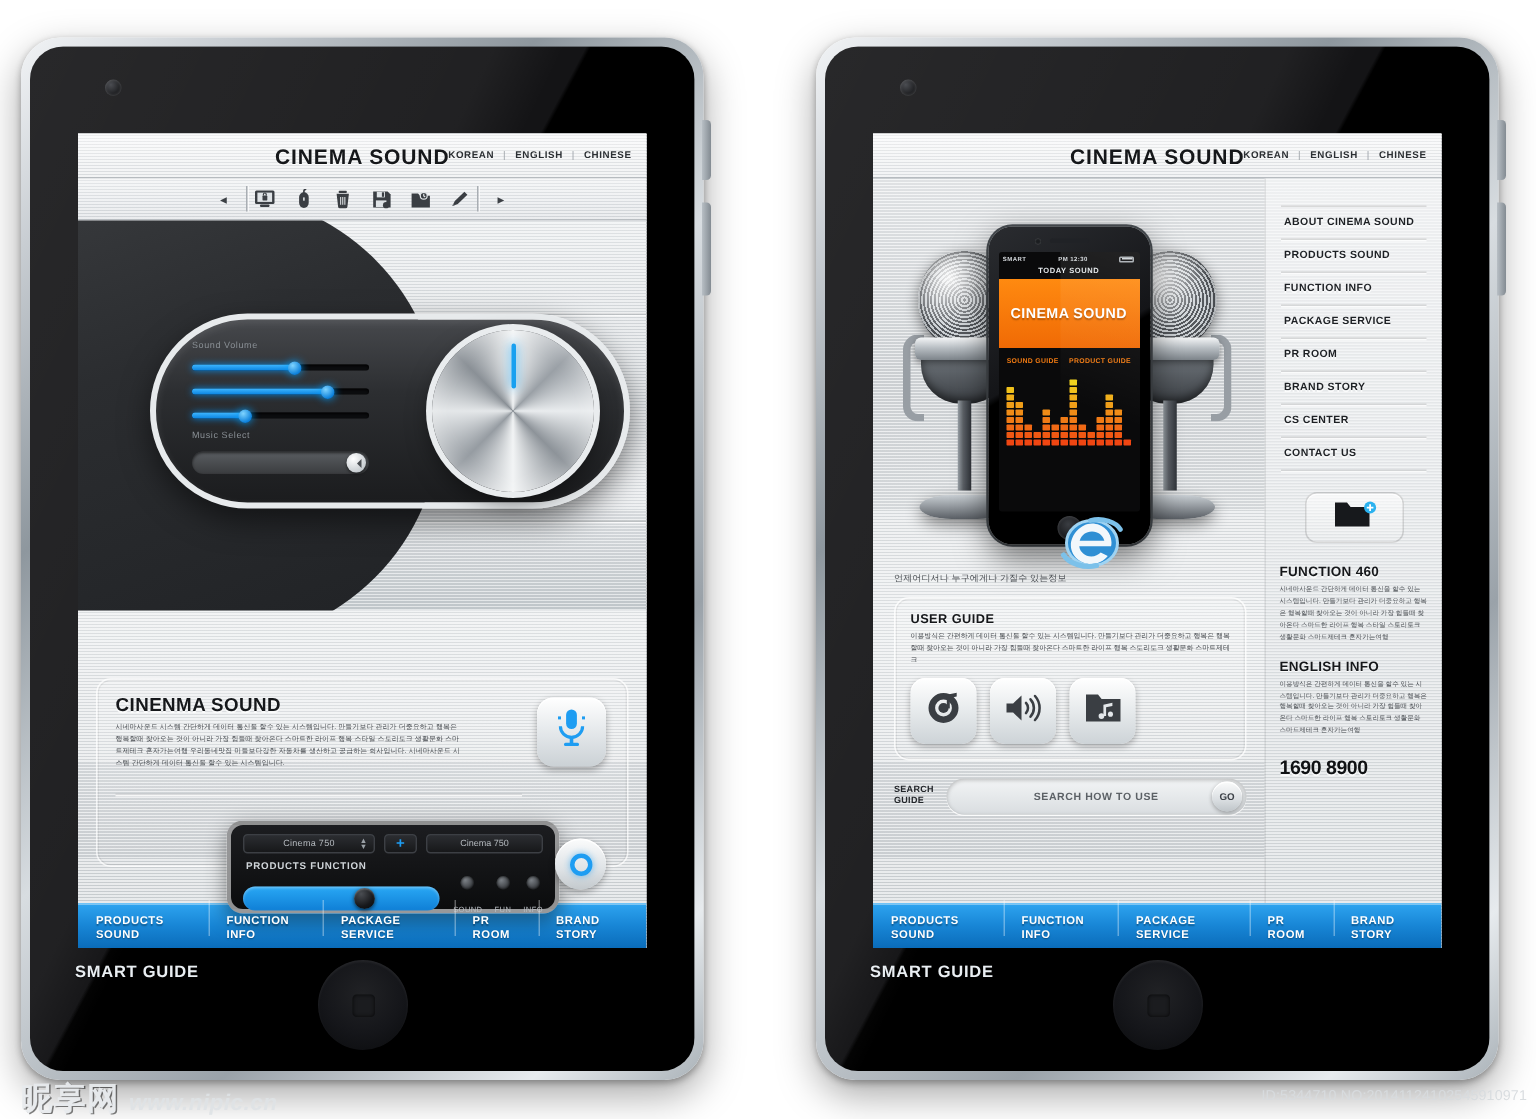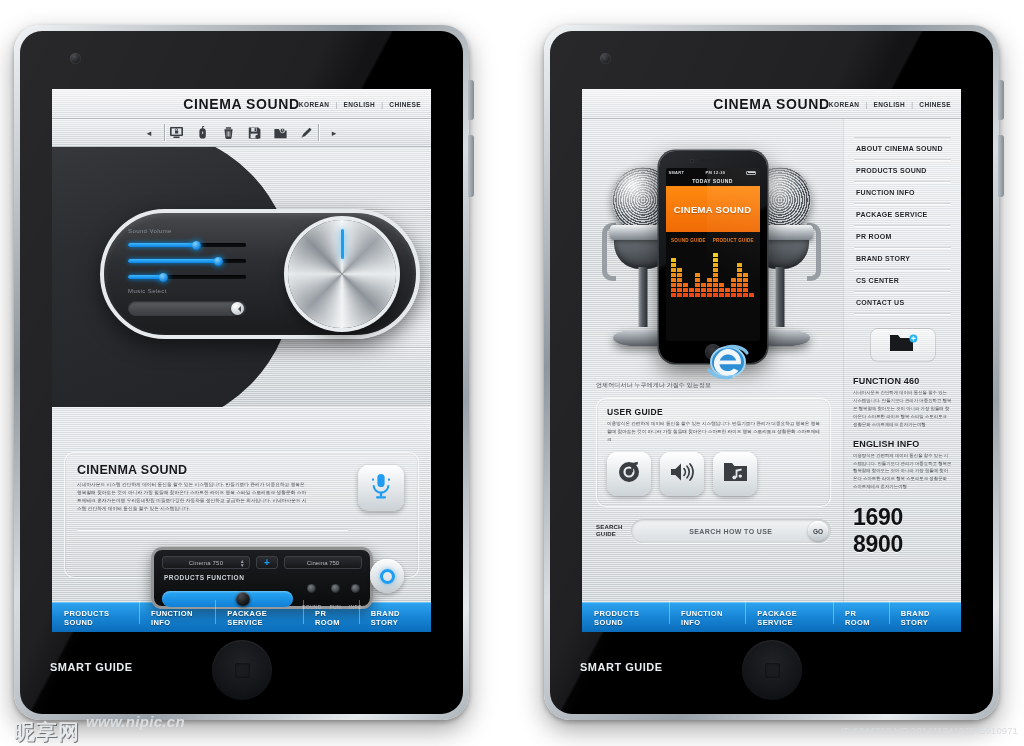--- a/index.html
+++ b/index.html
@@ -52,21 +52,21 @@
     width:15px; height:15px; margin:-7px 0 0 -7px; border-radius:3px;
     background:#1b1c1f; box-shadow:inset 0 0 3px rgba(0,0,0,.8);
   }
   .side-btn {
     position:absolute; right:-5px; width:6px; border-radius:0 3px 3px 0;
     background:linear-gradient(90deg,#b8bfc5,#838b92);
   }
   .side-btn.b1 { top:55px;  height:40px; }
   .side-btn.b2 { top:110px; height:62px; }
   .smart-guide {
-    position:absolute; left:30px; bottom:41px;
+    position:absolute; left:30px; bottom:60px;
     font-size:11px; font-weight:bold; letter-spacing:.5px; color:#e9eef2;
     text-shadow:0 1px 1px rgba(0,0,0,.9);
   }
 
   
   .screen {
     position:absolute; left:32px; top:58px; right:32px; bottom:82px;
     overflow:hidden;
     background:#d7dadd;
     background-image:
@@ -382,31 +382,31 @@
   .sg-go {
     position:absolute; right:3px; top:2px; width:20px; height:20px; border-radius:50%;
     background:linear-gradient(180deg,#fbfcfc,#dbdfe2 60%,#bfc5c9);
     box-shadow:0 1px 3px rgba(0,0,0,.32), inset 0 1px 0 #fff;
     display:flex; align-items:center; justify-content:center;
     font-size:6.5px; font-weight:bold; color:#3d4248;
   }
   .rs2 { padding:14px 9px 0; }
   .rs2-title { font-size:9px; font-weight:bold; color:#15171a; letter-spacing:.2px; text-shadow:0 1px 0 rgba(255,255,255,.8); }
   .rs2-kr { font-size:4.4px; line-height:1.8; color:#4a4e53; margin-top:3px; }
-  .rs2-phone { font-size:23px; font-weight:bold; color:#101214; letter-spacing:-.3px; margin-top:13px; text-shadow:0 1px 0 rgba(255,255,255,.75); }
+  .rs2-phone { font-size:13px; font-weight:bold; color:#101214; letter-spacing:-.3px; margin-top:13px; text-shadow:0 1px 0 rgba(255,255,255,.75); }
 
   
   .wm { position:absolute; left:14px; bottom:0px; display:flex; align-items:flex-end; gap:6px; z-index:30; }
   .wm-cn {
     font-size:21px; font-weight:bold; color:#e8ebee; letter-spacing:1px;
     font-family:"DejaVu Sans", sans-serif;
     text-shadow:1px 1px 0 rgba(0,0,0,.55);
     opacity:.92;
   }
-  .wm-url { font-size:15px; font-style:italic; font-weight:bold; color:#dfe3e6; letter-spacing:.3px; padding-bottom:16px; opacity:.9; }
+  .wm-url { font-size:15px; font-style:italic; font-weight:bold; color:#dfe3e6; letter-spacing:.3px; padding-bottom:2px; opacity:.9; }
   .idtag {
     position:absolute; right:6px; bottom:10px; z-index:30;
     font-size:9.5px; color:#d8dcdf; letter-spacing:.1px; opacity:.95;
   }
 </style>
 </head>
 <body>
 
 <div class="stage">
 

